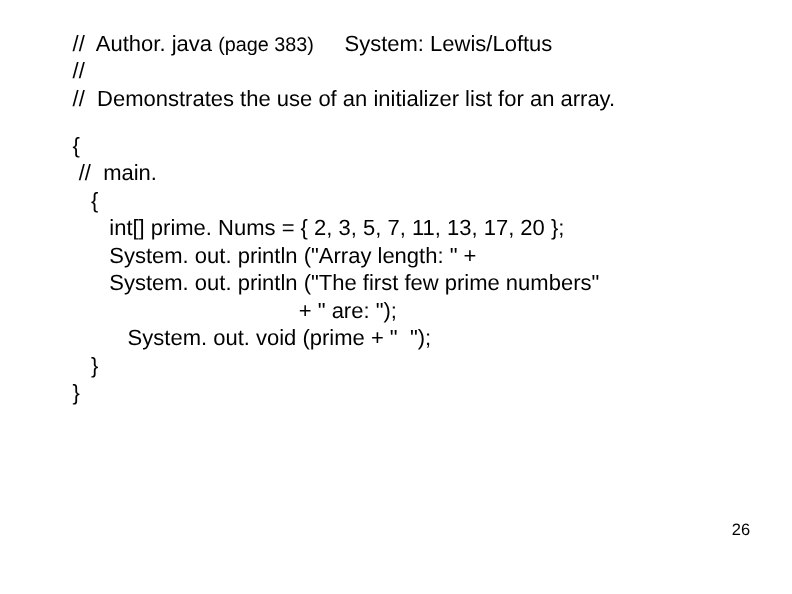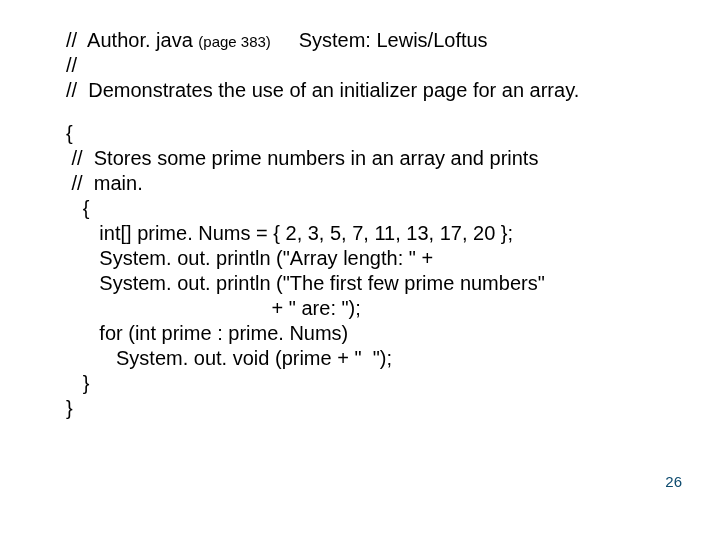--- a/index.html
+++ b/index.html
@@ -17,50 +17,48 @@
       padding: 28px 40px 20px 66px;
     }
     .code-block {
       font-size: 20px;
       line-height: 1.25;
     }
     .line {
       white-space: pre;
     }
     .page-note {
-      font-size: 15px;
+      font-size: 18px;
     }
     .page-number {
       position: absolute;
       bottom: 50px;
       right: 38px;
       font-size: 15px;
-      color: #0c4a6e;
+      color: #000000;
     }
   </style>
 </head>
 <body>
 
 <div class="code-block">
   <div class="line"><span>//  Author. java </span><span class="page-note">(page 383)</span><span>     System: Lewis/Loftus</span></div>
   <div class="line">//</div>
-  <div class="line">//  Demonstrates the use of an initializer page for an array.</div>
+  <div class="line">//  Demonstrates the use of an initializer list for an array.</div>
 
   <div style="height:18px"></div>
 
   <div class="line">{</div>
-  <div class="line"> //  Stores some prime numbers in an array and prints</div>
   <div class="line"> //  main.</div>
   <div class="line">   {</div>
   <div class="line">      int[] prime. Nums = { 2, 3, 5, 7, 11, 13, 17, 20 };</div>
   <div class="line"></div>
   <div class="line">      System. out. println ("Array length: " +</div>
   <div class="line"></div>
   <div class="line">      System. out. println ("The first few prime numbers"</div>
   <div class="line">                                     + " are: ");</div>
   <div class="line"></div>
-  <div class="line">      for (int prime : prime. Nums)</div>
   <div class="line">         System. out. void (prime + "  ");</div>
   <div class="line">   }</div>
   <div class="line">}</div>
 </div>
 
 <div class="page-number">26</div>
 
 </body></html>

